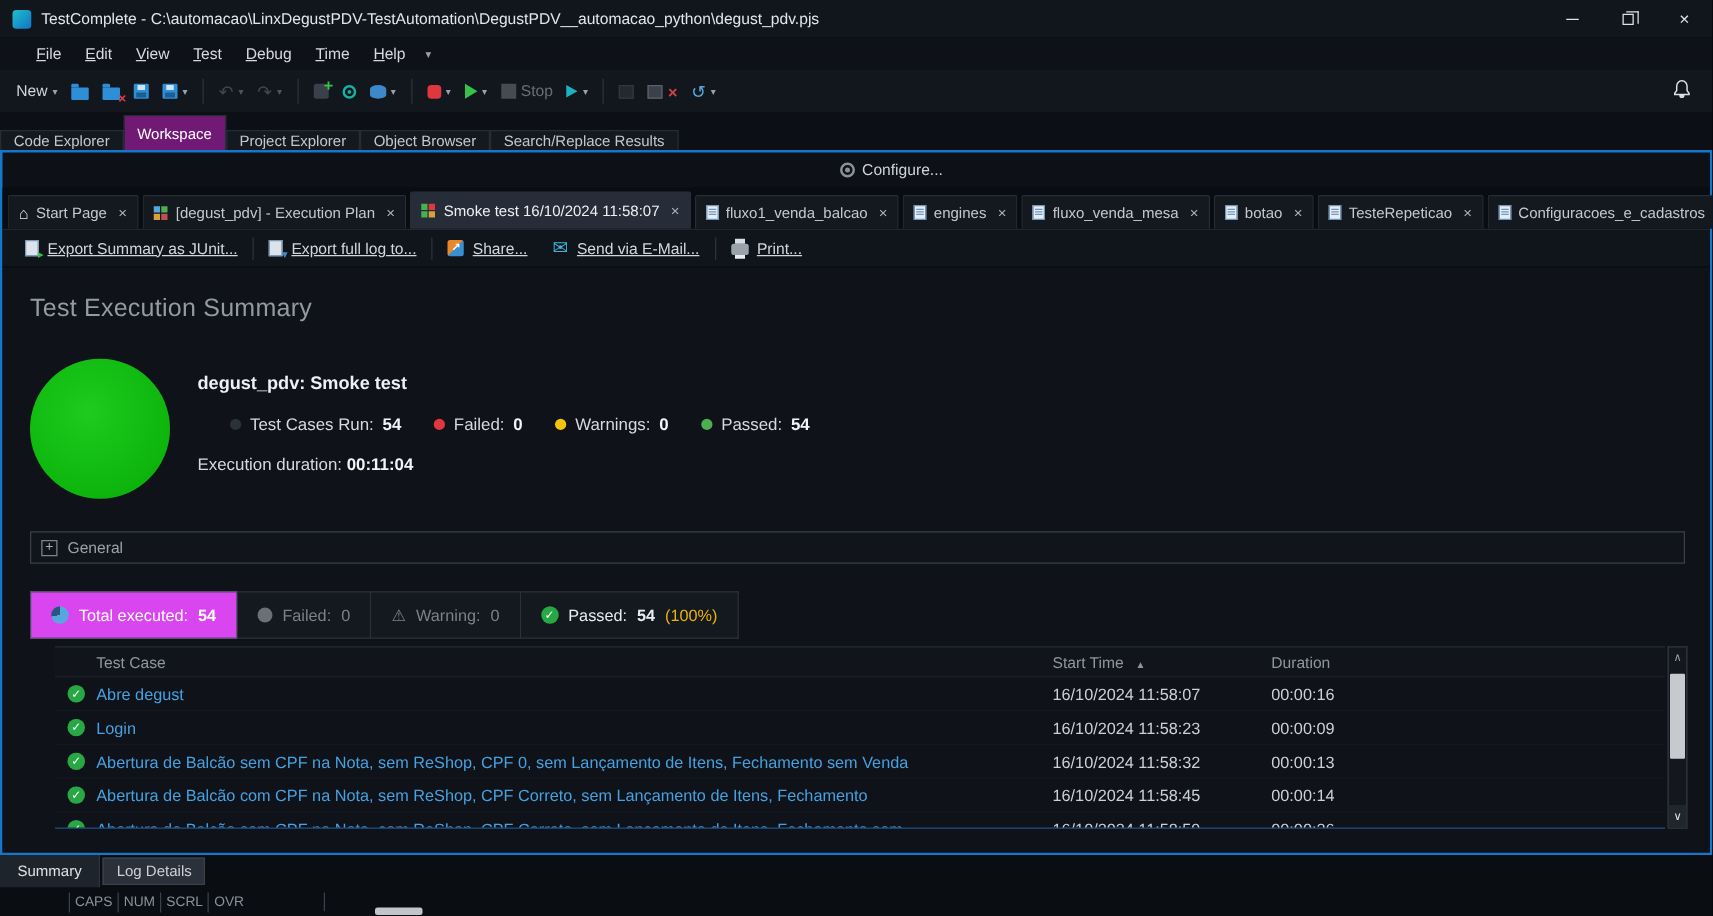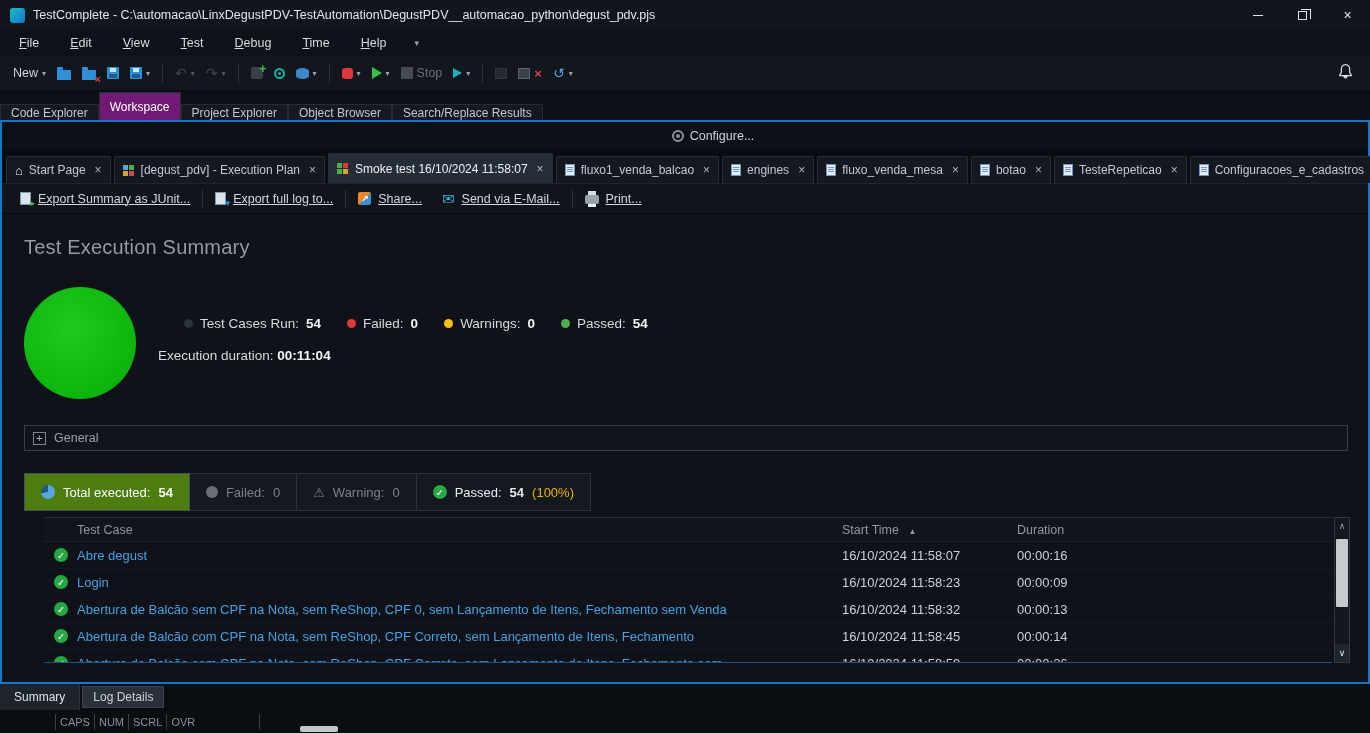--- a/index.html
+++ b/index.html
@@ -14,21 +14,21 @@
   .titlebar { height:30px; background:#11151c; display:flex; align-items:center; padding-left:10px; gap:8px; }
   .appicon { width:15px; height:15px; border-radius:3px; background:linear-gradient(135deg,#1ec0c8 0%,#1273c8 100%); flex:none; }
   .title-text { font-size:12.5px; color:#e2e6ea; white-space:nowrap; }
   .wincontrols { margin-left:auto; display:flex; height:30px; }
   .wbtn { width:45px; display:flex; align-items:center; justify-content:center; color:#dfe3e7; }
   .min-line { width:10px; height:1px; background:#dfe3e7; }
   .max-box { width:9px; height:9px; border:1px solid #dfe3e7; position:relative; }
   .max-box::before { content:""; position:absolute; top:-3px; left:2px; width:9px; height:9px; border:1px solid #dfe3e7; border-bottom:none; border-left:none; }
   .close-x { font-size:14px; }
   
-  .menubar { height:26px; display:flex; align-items:center; padding-left:10px; gap:13px; background:#0e1218;text-align:right; }
+  .menubar { height:26px; display:flex; align-items:center; padding-left:20px; gap:1px; background:#0e1218;text-align:right; }
   .menu-item { display:inline-block; padding:3px 9px; font-size:12.5px; color:#d6dade; border-radius:2px; }
   .menu-item::first-letter { text-decoration:underline; }
   .menu-chevron { font-size:9px; color:#9aa1a8; padding:0 6px; }
   
   .toolbar { height:34px; background:#12161d; display:flex; align-items:center; padding:0 8px; gap:1px; }
   .tbtn { height:26px; display:flex; align-items:center; gap:4px; padding:0 5px; border-radius:3px; }
   .tsep { width:1px; height:20px; background:#2c323b; margin:0 6px; flex:none; }
   .chev { font-size:8px; color:#9aa1a8; }
   .tlabel { font-size:12.5px; color:#d0d5da; }
   .dis { opacity:.45; }
@@ -98,21 +98,21 @@
   .stat { display:flex; align-items:center; gap:7px; font-size:13.5px; color:#d6dade; }
   .dot { width:9px; height:9px; border-radius:50%; flex:none; }
   .stat b, .bold { font-weight:bold; color:#f2f5f7; }
   .duration-line { margin-top:17px; font-size:13.5px; color:#d6dade; }
   .general-bar { margin-top:26px; height:26px; border:1px solid #3a4049; background:#11151b; display:flex; align-items:center; gap:8px; padding:0 8px; color:#9aa1a8; font-size:12.5px; }
   .expander { width:13px; height:13px; border:1px solid #7d848c; color:#aab0b6; font-size:11px; line-height:11px; text-align:center; }
   
   .filter-tabs { margin-top:22px; display:flex; height:38px; }
   .ftab { display:flex; align-items:center; gap:8px; padding:0 16px; border:1px solid #2b313a; border-left-width:0; background:#14181f; color:#7b828a; font-size:13px; white-space:nowrap; }
   .ftab:first-child { border-left-width:1px; }
-  .ftab.active { background:#4d7c0f; border:1px solid #45505f; color:#ffffff; }
+  .ftab.active { background:#d946ef; border:1px solid #45505f; color:#ffffff; }
   .ftab.passed { color:#e8ecef; }
   .pie-ic { width:14px; height:14px; border-radius:50%; background:conic-gradient(#58a6e0 0 72%, #25577f 72% 100%); }
   .gcirc { width:12px; height:12px; border-radius:50%; background:#6a7076; }
   .warn-ic { color:#7b828a; font-size:13px; line-height:1; }
   .chk { width:14px; height:14px; border-radius:50%; background:#28a745; color:#fff; font-size:9.5px; font-weight:bold; display:flex; align-items:center; justify-content:center; flex:none; }
   .suffix { color:#eab308; }
   
   .table-zone { position:relative; margin-left:20px; margin-top:6px; width:1306px; height:146px; }
   .tbl { width:1288px; }
   .tbl-header { display:grid; grid-template-columns:798px 175px 1fr; height:25px; align-items:center; color:#8f969e; font-size:12.5px; border-top:1px solid #262c34; border-bottom:1px solid #1c2127; background:#11151b; }
@@ -344,20 +344,21 @@
         <span class="action-label">Print...</span>
       </span>
     </div>
 
     <div class="summary-panel">
       <div class="sum-title">Test Execution Summary</div>
 
       <div class="overview">
         <div class="pie-circle"></div>
         <div class="ov-right">
+          <div class="test-name">degust_pdv: Smoke test</div>
           <div class="statrow">
             <span class="stat">
               <span class="dot" style="background: rgb(42, 49, 56);"></span>
               <span>Test Cases Run:</span>
               <b>54</b>
             </span>
             <span class="stat">
               <span class="dot" style="background: rgb(224, 55, 63);"></span>
               <span>Failed:</span>
               <b>0</b>

